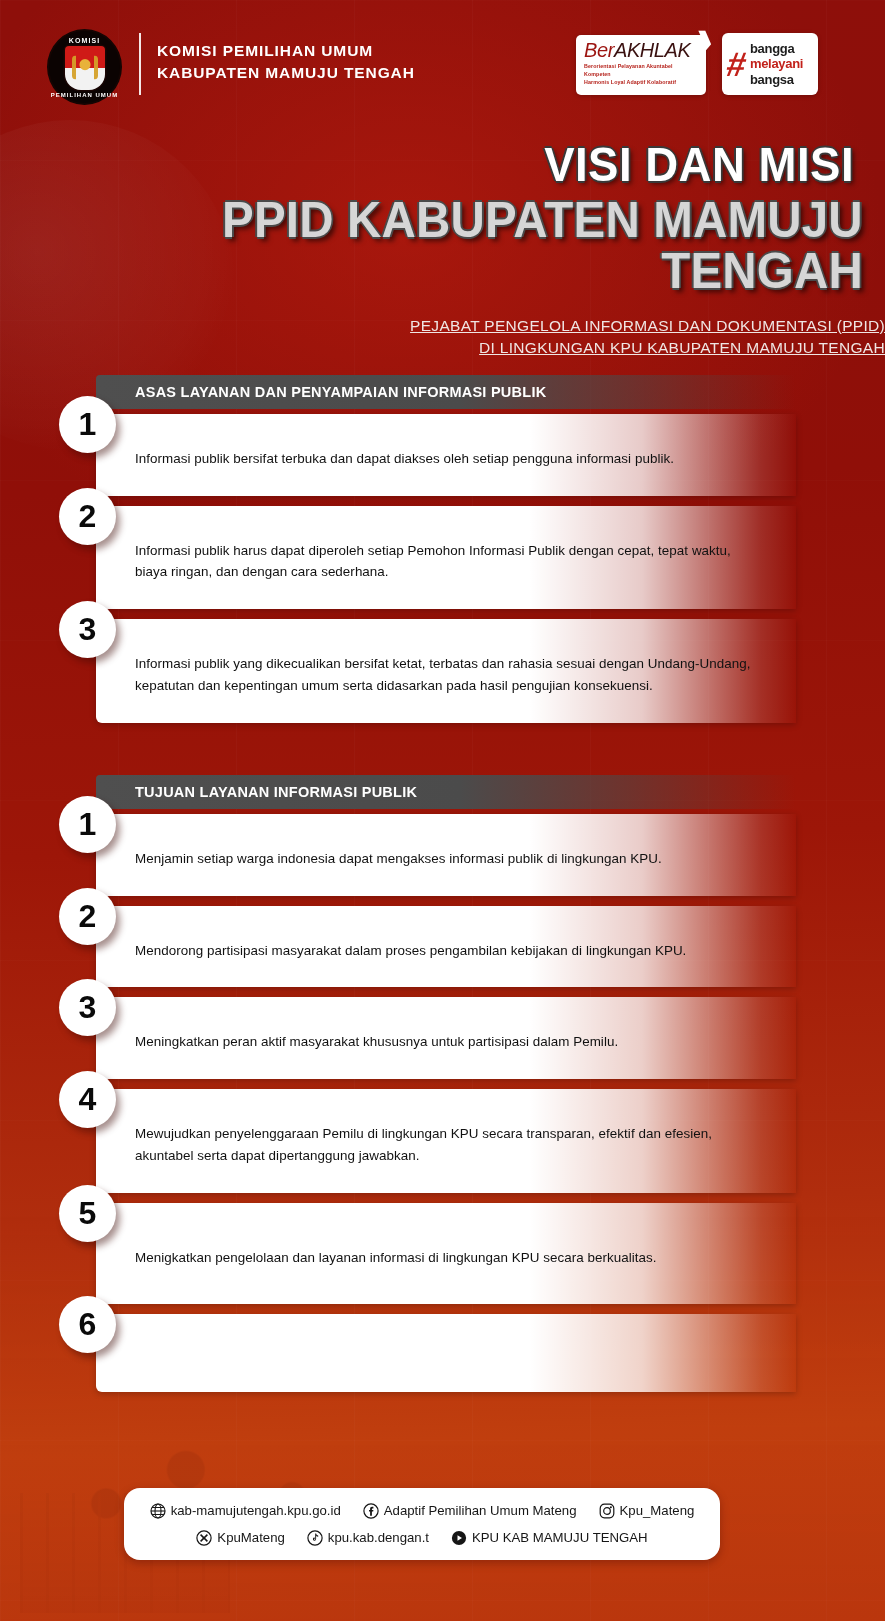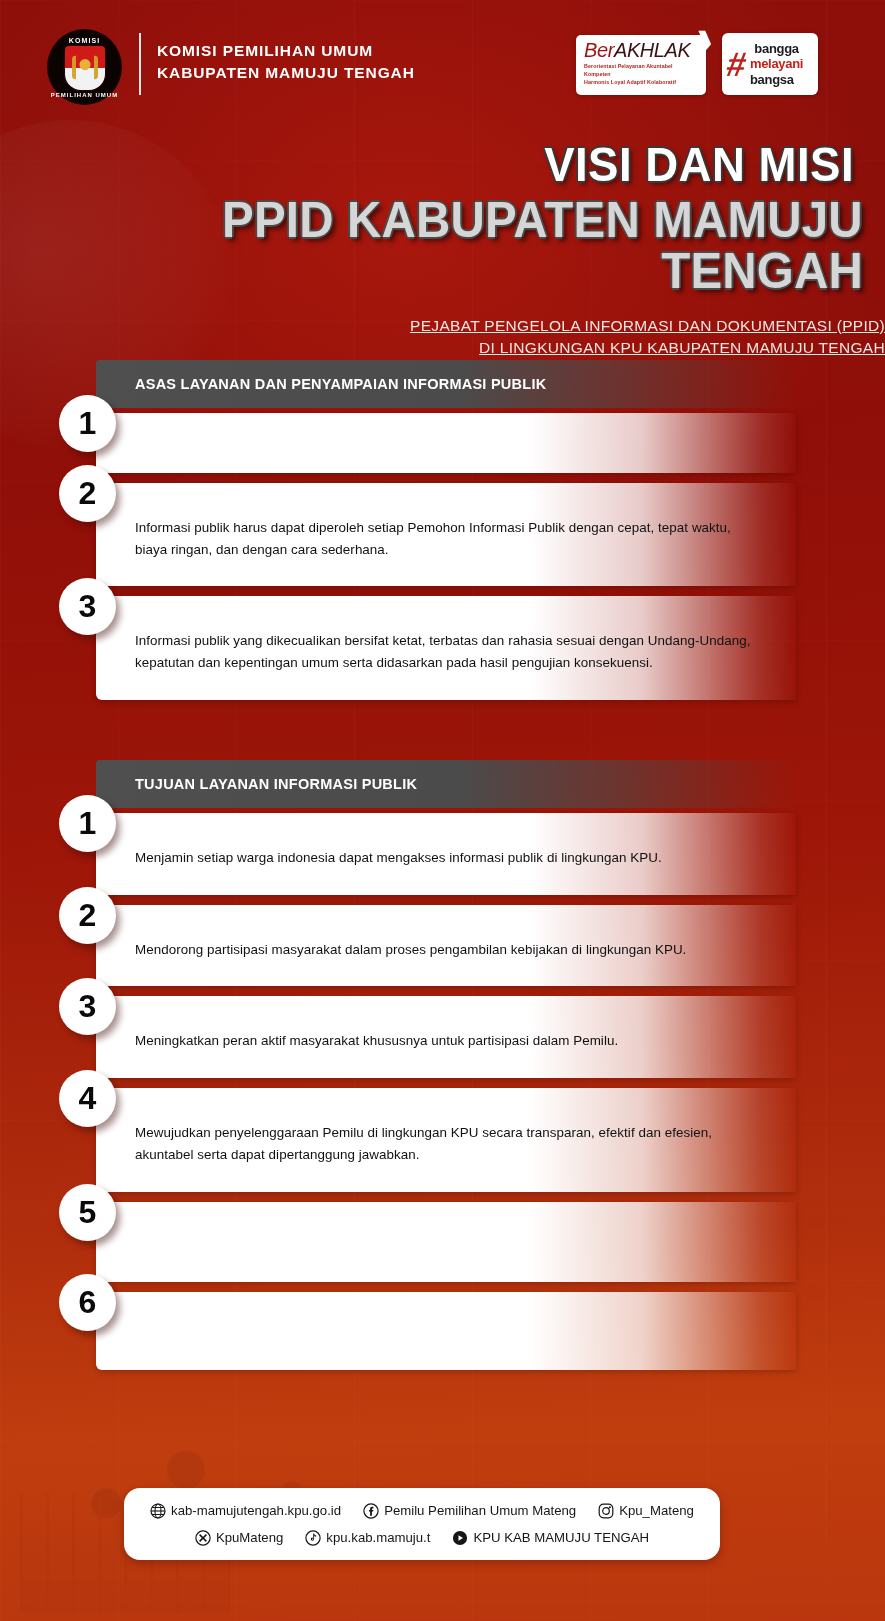--- a/index.html
+++ b/index.html
@@ -109,21 +109,21 @@
     transform:skewX(-12deg);
   }
   .bangga{
     position:absolute; left:722px; top:33px; width:96px; height:62px;
     background:#ffffff; border-radius:6px; padding:4px 6px 4px 5px;
     display:flex; gap:4px; align-items:center;
     box-shadow:0 1px 4px rgba(0,0,0,.25);
   }
   .bangga .hash{ font-size:34px; font-weight:bold; color:#c2211a; line-height:1; transform:skewX(-10deg); }
   .bangga .bl{ font-size:13px; font-weight:bold; line-height:1.18; letter-spacing:-.3px; }
-  .bangga .bl .l1{ color:#1d1d1d;text-align:center; }
+  .bangga .bl .l1{ color:#1d1d1d; }
   .bangga .bl .l2{ color:#c2211a; }
   .bangga .bl .l3{ color:#1d1d1d; }
 
   
   .title-wrap{ position:absolute; left:0; top:140px; width:885px; text-align:right; }
   .title-1{
     font-size:49px; font-weight:bold; color:#ffffff;
     letter-spacing:.5px; line-height:1; font-stretch:condensed;
     transform:scaleX(.93);
     text-shadow:
@@ -142,24 +142,24 @@
   }
   .subtitle{
     margin-top:18px; color:#f0e6e4; font-size:15.5px; line-height:1.42;
     letter-spacing:.3px;
     text-decoration:underline;
   }
 
   
   .section{ position:absolute; left:0; width:885px; }
   .sec-header{
-    position:relative; margin-left:96px; height:48px; width:700px;
+    position:relative; margin-left:96px; height:34px; width:700px;
     background:linear-gradient(90deg,#4f4f4f 0%, #4b4b4b 52%, rgba(75,75,75,.55) 76%, rgba(75,75,75,0) 100%);
     border-radius:4px 0 0 4px;
-    display:flex; align-items:center;
+    display:flex; align-items:center;margin-top:15px;
   }
   .sec-header span{
     color:#ffffff; font-weight:bold; font-size:14.5px; letter-spacing:.25px;
     padding-left:39px; white-space:nowrap;
   }
 
   .item{ position:relative; margin-left:96px; width:700px; }
   .item-panel{
     position:relative;
     background:linear-gradient(90deg,#ffffff 0%, #ffffff 62%, rgba(255,255,255,.78) 78%, rgba(255,255,255,.12) 95%, rgba(255,255,255,0) 100%);
@@ -248,20 +248,21 @@
   </div>
 
   <div class="section" style="top:360px;">
     <div class="sec-header">
       <span>ASAS LAYANAN DAN PENYAMPAIAN INFORMASI PUBLIK</span>
     </div>
 
     <div class="item" style="margin-top:5px;">
       <div class="item-panel">
         <div class="num-badge">1</div>
+        <p>Informasi publik bersifat terbuka dan dapat diakses oleh setiap pengguna informasi publik.</p>
       </div>
     </div>
 
     <div class="item" style="margin-top:10px;">
       <div class="item-panel">
         <div class="num-badge">2</div>
         <p>Informasi publik harus dapat diperoleh setiap Pemohon Informasi Publik  dengan cepat, tepat waktu, biaya ringan, dan dengan cara sederhana.</p>
       </div>
     </div>
 
@@ -302,20 +303,21 @@
     <div class="item" style="margin-top:10px;">
       <div class="item-panel">
         <div class="num-badge">4</div>
         <p>Mewujudkan penyelenggaraan Pemilu di lingkungan KPU secara transparan, efektif dan efesien, akuntabel serta dapat dipertanggung jawabkan.</p>
       </div>
     </div>
 
     <div class="item" style="margin-top:10px;">
       <div class="item-panel" style="padding-top:44px;padding-bottom:36px;">
         <div class="num-badge">5</div>
+        <p>Menigkatkan pengelolaan dan layanan informasi di lingkungan KPU secara berkualitas.</p>
       </div>
     </div>
 
     <div class="item" style="margin-top:10px;">
       <div class="item-panel" style="padding-top:44px;padding-bottom:34px;">
         <div class="num-badge">6</div>
       </div>
     </div>
   </div>
 
@@ -335,21 +337,21 @@
         <span>kab-mamujutengah.kpu.go.id</span>
       </div>
 
       <div class="fitem">
         <span class="ic">
           <svg viewBox="0 0 16 16" width="16" height="16">
               <circle cx="8" cy="8" r="7.1" fill="none" stroke="#161616" stroke-width="1.2"></circle>
               <path d="M9.3 5.4h1.1V3.8H9.1c-1.3 0-2 .8-2 2v1.1H6v1.6h1.1v4.3h1.8V8.5h1.3l.2-1.6H8.9V6.1c0-.5.2-.7.4-.7z" fill="#161616"></path>
             </svg>
         </span>
-        <span>Pemilu Pemilihan Umum Mateng</span>
+        <span>Adaptif Pemilihan Umum Mateng</span>
       </div>
 
       <div class="fitem">
         <span class="ic">
           <svg viewBox="0 0 16 16" width="16" height="16">
               <rect x="1.2" y="1.2" width="13.6" height="13.6" rx="4.2" fill="none" stroke="#161616" stroke-width="1.2"></rect>
               <circle cx="8" cy="8" r="3.3" fill="none" stroke="#161616" stroke-width="1.2"></circle>
               <circle cx="11.9" cy="4.2" r="1" fill="#161616"></circle>
             </svg>
         </span>
@@ -370,21 +372,21 @@
       </div>
 
       <div class="fitem">
         <span class="ic">
           <svg viewBox="0 0 16 16" width="16" height="16">
               <circle cx="8" cy="8" r="7.1" fill="none" stroke="#161616" stroke-width="1.2"></circle>
               <path d="M9.1 3.6v5.5a1.6 1.6 0 1 1-1.4-1.6v1.4a.5.5 0 1 0 .5.5V3.6z" fill="#161616"></path>
               <path d="M9.1 3.6c.2 1 1 1.8 2.1 1.9v1.3c-.9 0-1.6-.3-2.1-.8z" fill="#161616"></path>
             </svg>
         </span>
-        <span>kpu.kab.mamuju.t</span>
+        <span>kpu.kab.dengan.t</span>
       </div>
 
       <div class="fitem">
         <span class="ic">
           <svg viewBox="0 0 16 16" width="16" height="16">
               <circle cx="8" cy="8" r="7.1" fill="#161616"></circle>
               <polygon points="6.5,5.2 11,8 6.5,10.8" fill="#ffffff"></polygon>
             </svg>
         </span>
         <span>KPU KAB MAMUJU TENGAH</span>

